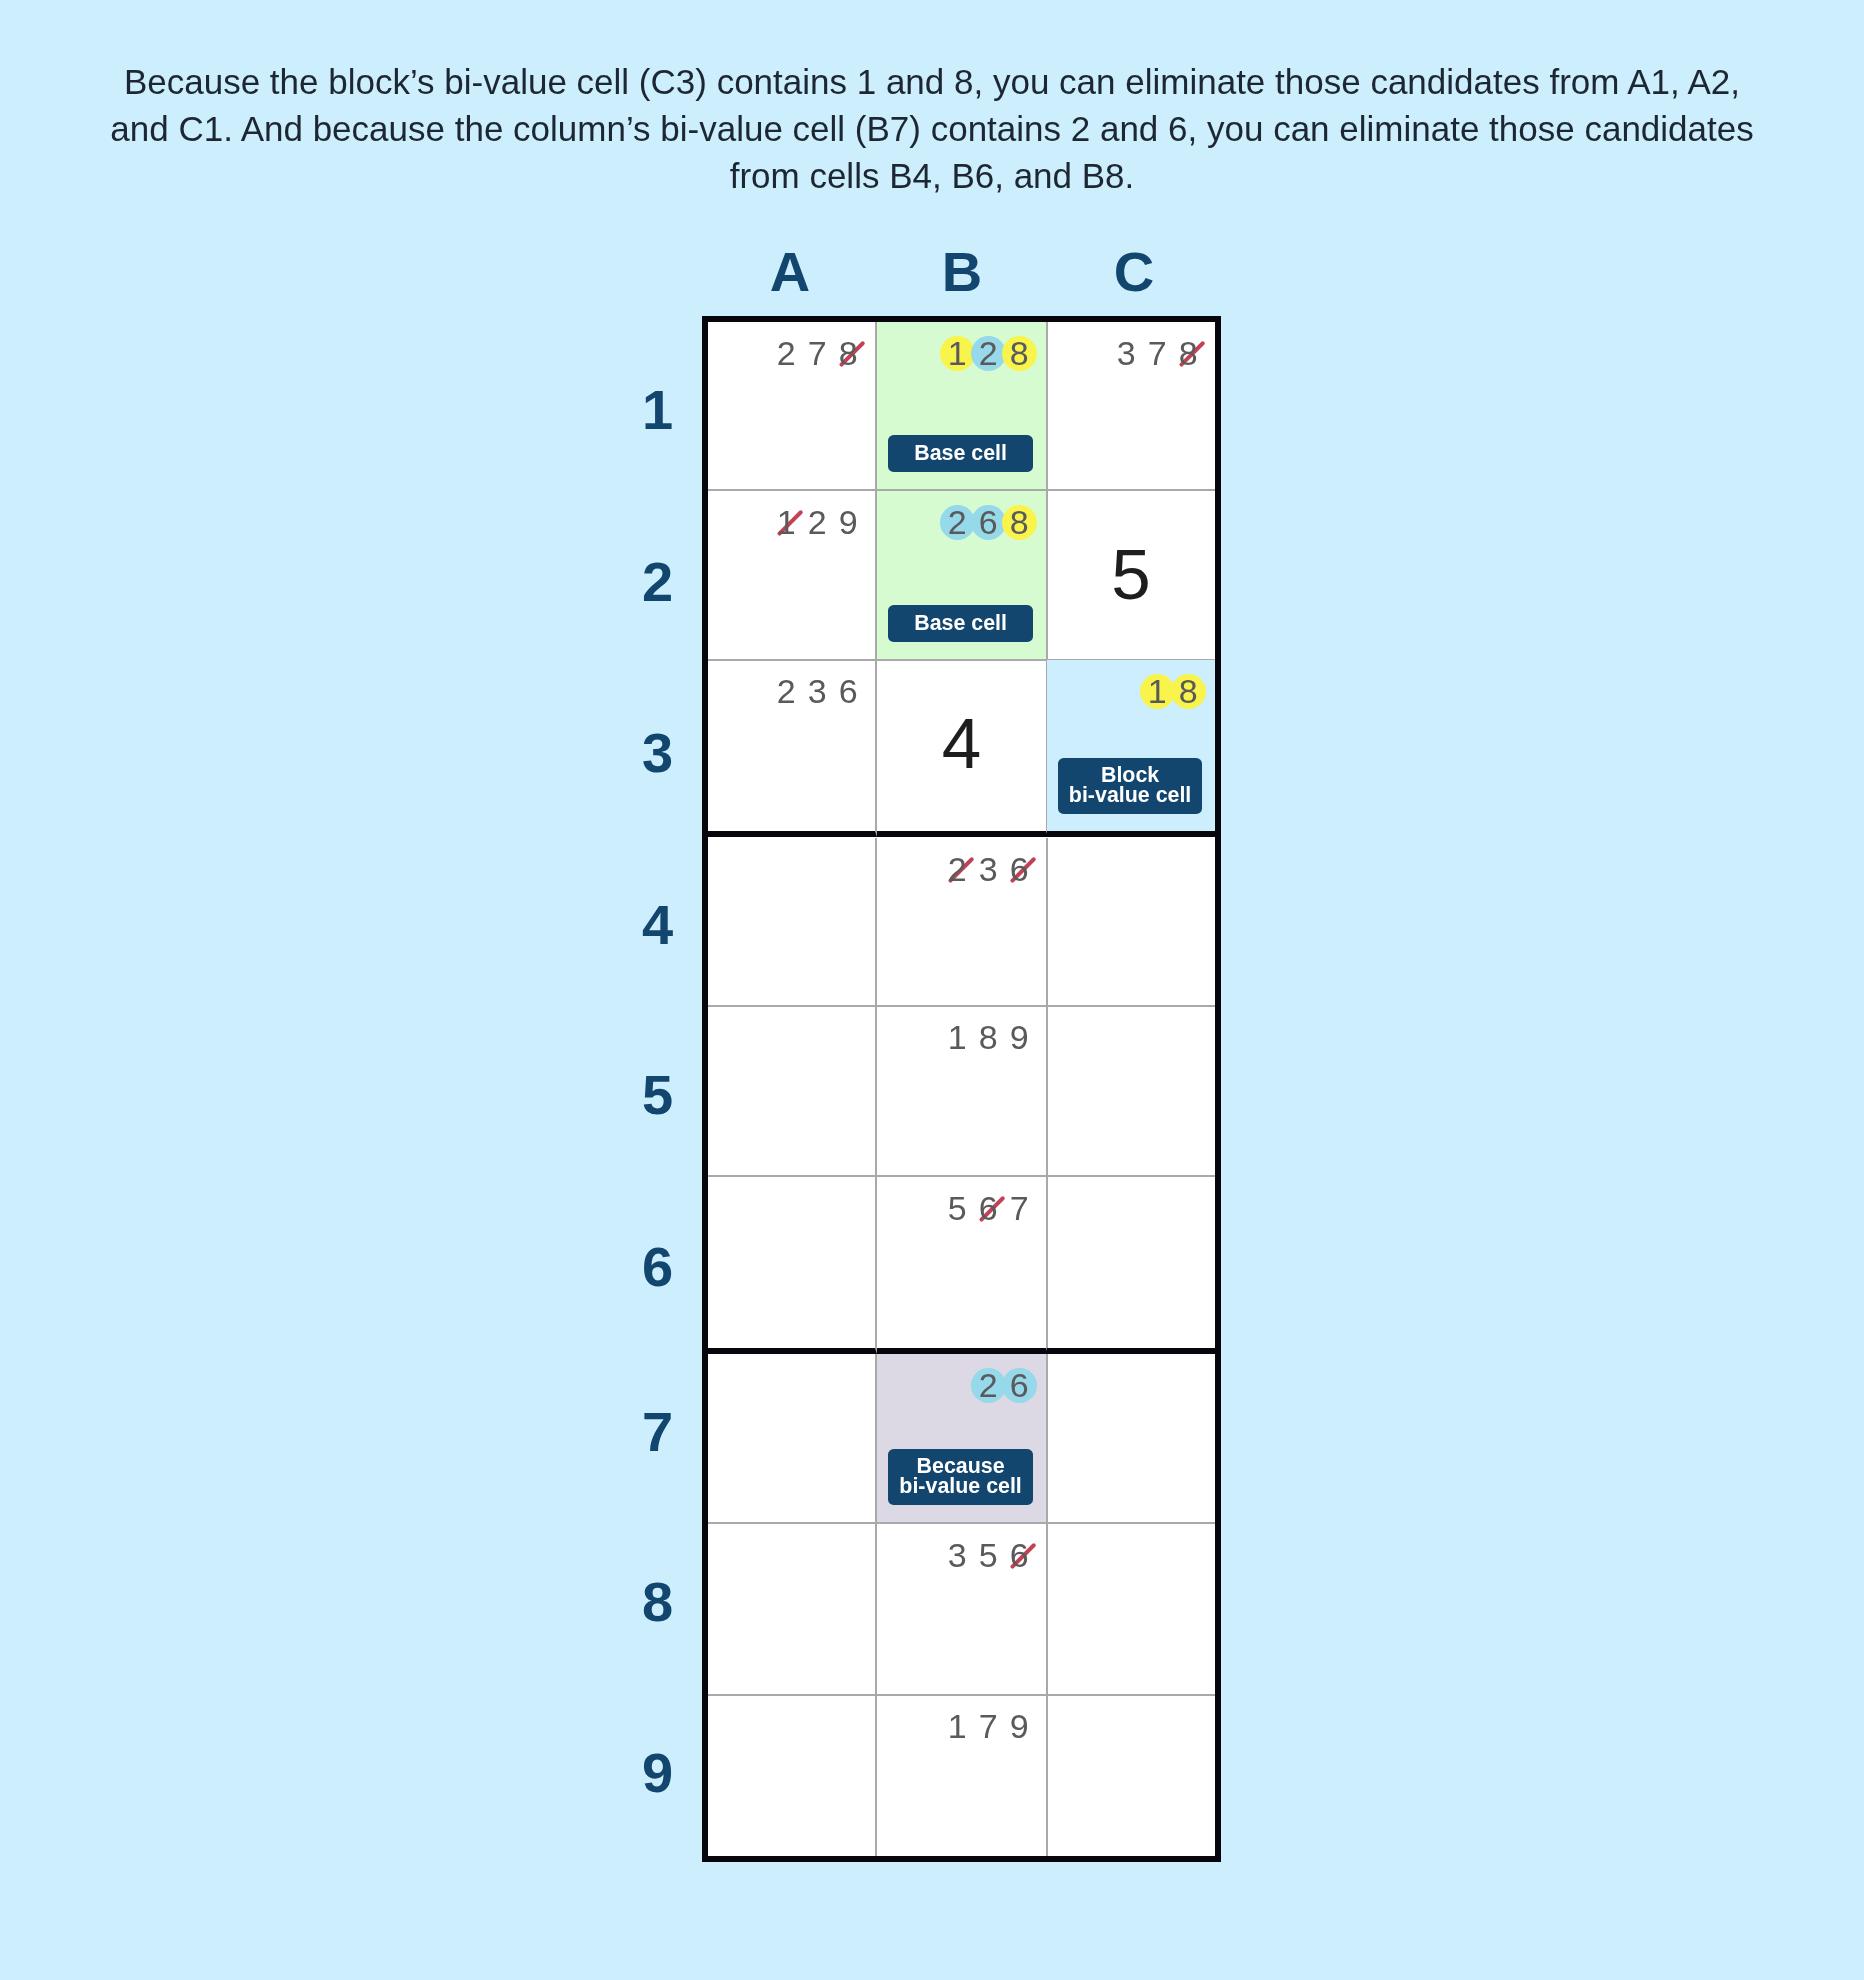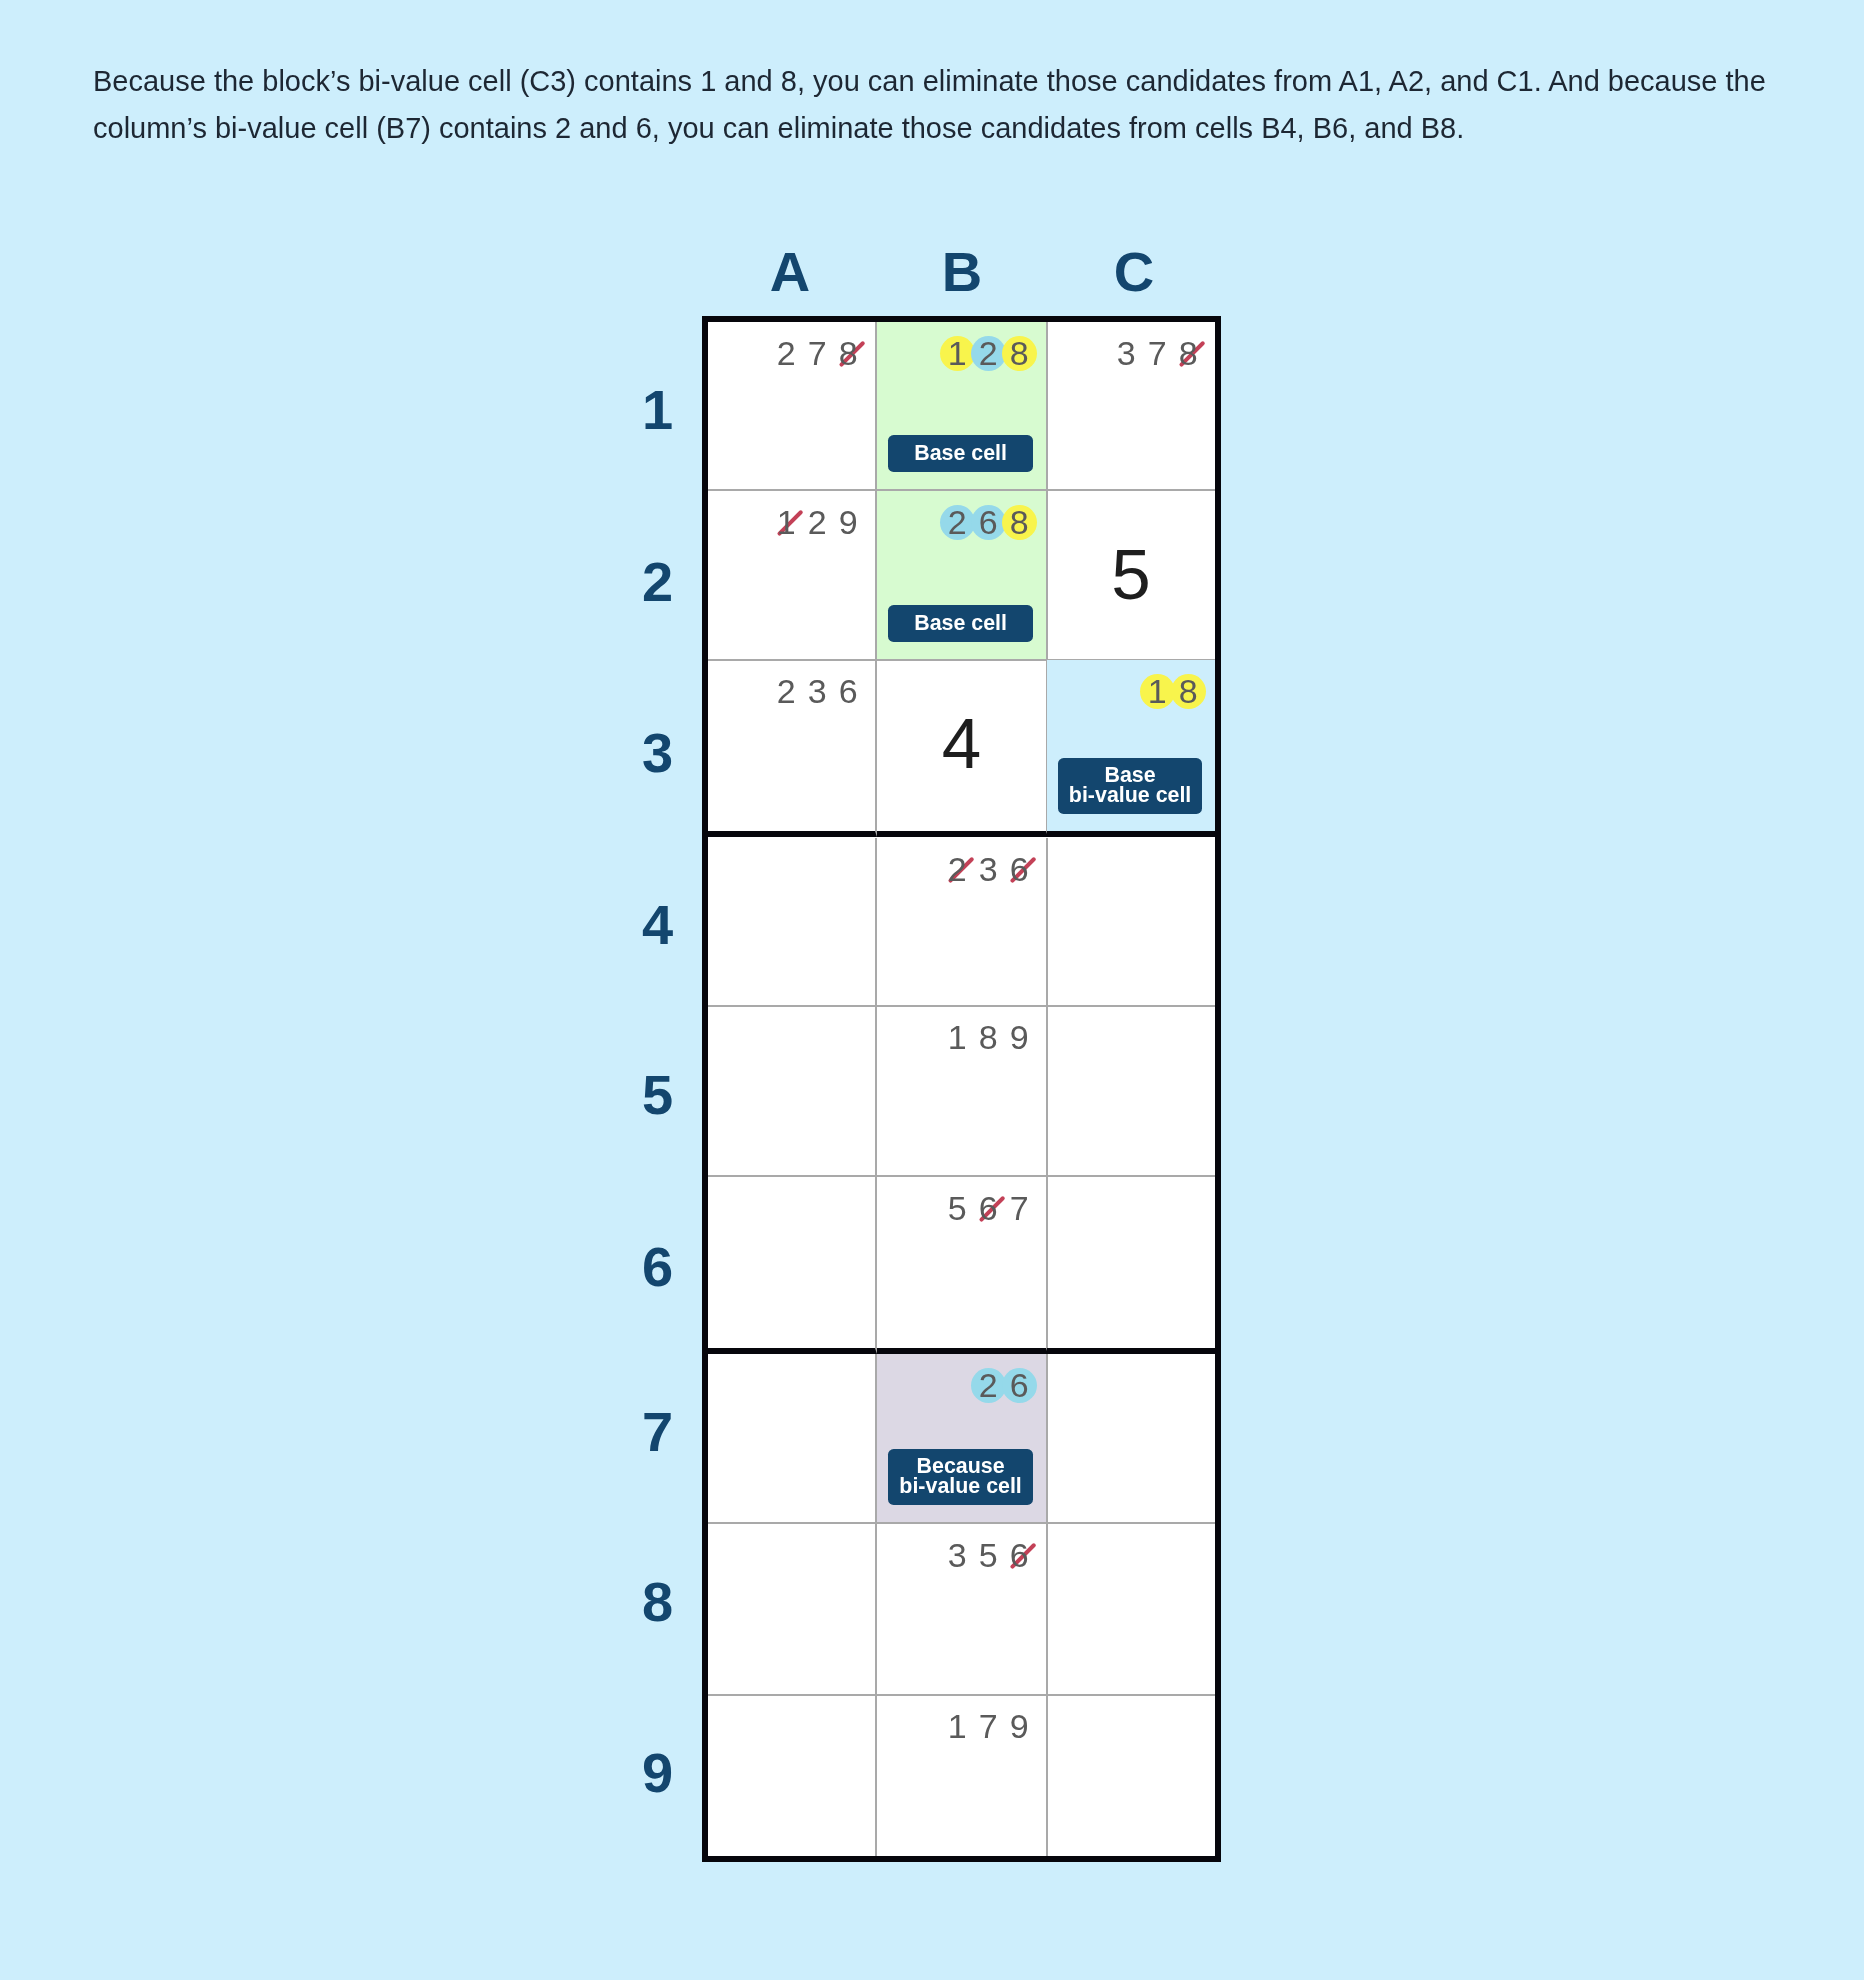--- a/index.html
+++ b/index.html
@@ -3,21 +3,21 @@
 <meta charset="utf-8">
 <style>
   html, body { margin: 0; padding: 0; }
   body {
     width: 1864px; height: 1981px; position: relative; overflow: hidden;
     background: #cdeefc;
     font-family: "Liberation Sans", "DejaVu Sans", sans-serif;
   }
   .caption {
     position: absolute; left: 93px; top: 58px; width: 1678px;
-    text-align: left; font-size: 29px; line-height: 47px; color: #1d2733;
+    text-align: center; font-size: 35px; line-height: 47px; color: #1d2733;
   }
   .col-label {
     position: absolute; top: 244px; width: 112px; text-align: center;
     font-size: 56px; font-weight: bold; color: #13466e; line-height: 56px;
   }
   .row-label {
     position: absolute; left: 620px; width: 75px; text-align: center;
     font-size: 56px; font-weight: bold; color: #13466e; line-height: 56px;
   }
   .grid {
@@ -134,21 +134,21 @@
   </div>
   <div class="cell thick-bottom" style="left:169px;top:338px;width:171px;height:177px">
     <div class="given">4</div>
   </div>
   <div class="cell blue last-col thick-bottom" style="left:339px;top:338px;width:168px;height:177px">
     <div class="cands">
       <span class="cand hl-yellow"><span>1</span></span>
       <span class="cand hl-yellow"><span>8</span></span>
     </div>
     <div class="badge">
-      <div>Base</div>
+      <div>Block</div>
       <div>bi-value cell</div>
     </div>
   </div>
 
   <div class="cell" style="left:0;top:516px;width:169px;height:169px"></div>
   <div class="cell" style="left:169px;top:516px;width:171px;height:169px">
     <div class="cands">
       <span class="cand struck"><span>2</span></span>
       <span class="cand"><span>3</span></span>
       <span class="cand struck"><span>6</span></span>

